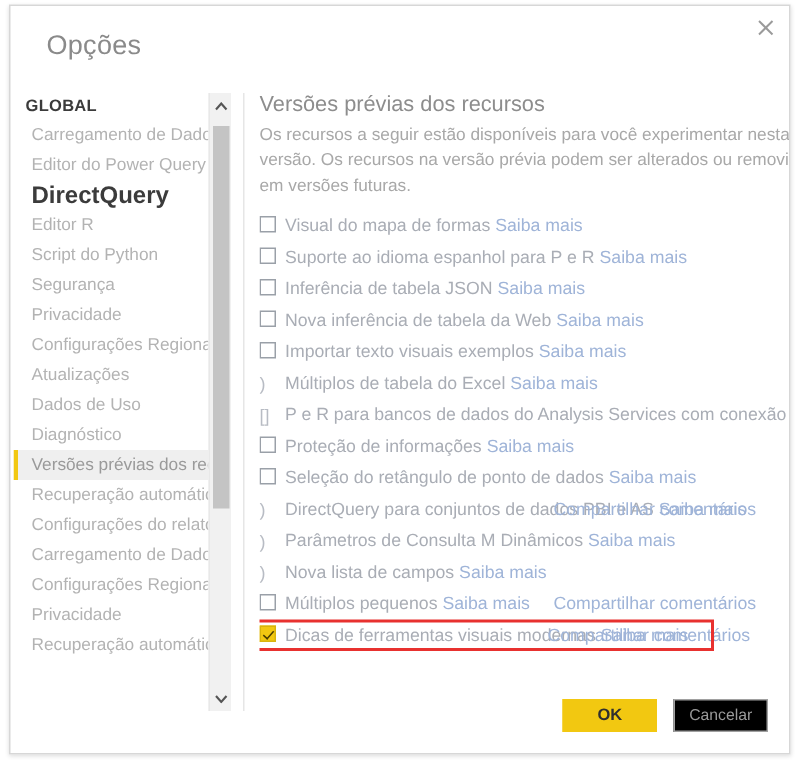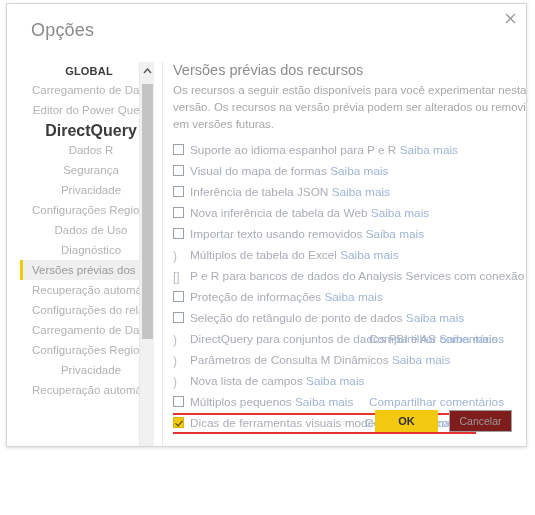--- a/index.html
+++ b/index.html
@@ -12,21 +12,21 @@
     height: 515px;
     font-family: "Liberation Sans", sans-serif;
     overflow: hidden;
   }
 
   .dialog {
     position: absolute;
     left: 6px;
     top: 3px;
     width: 521px;
-    height: 444px;
+    height: 500px;
     background: #ffffff;
     border: 1px solid #d7d7d7;
     box-shadow: 0 1px 3px rgba(0,0,0,0.14);
     box-sizing: border-box;
     overflow: hidden;
   }
 
   
   .close-btn {
     position: absolute;
@@ -50,26 +50,25 @@
     font-size: 18px;
     color: #8a8a8a;
     letter-spacing: .2px;
     font-weight: 400;
     white-space: nowrap;
   }
 
   
   .sidebar {
     position: absolute;
-    left: 13px;
+    left: 2px;
     top: 58px;
     width: 130px;
     height: 412px;
     overflow: hidden;
-    text-align: center;
   }
   .side-group {
     font-size: 11px;
     font-weight: bold;
     color: #3b3b3b;
     padding: 3px 0 3px 8px;
     letter-spacing: .2px;
     white-space: nowrap;
   }
   .side-group.second { margin-top: 14px; color:#555; font-weight:bold;}
@@ -249,21 +248,21 @@
     padding: 0;
   }
   .btn-ok {
     background: #f2c811;
     border: 1px solid #f2c811;
     color: #2f2f2f;
     font-weight: bold;
     font-size: 11px;
   }
   .btn-cancel {
-    background: #7f1d1d;
+    background: #000000;
     border: 1px solid #a0a0a0;
     color: #9a9a9a;
     font-size: 10.5px;
   }
 </style>
 </head>
 <body>
 
 <div class="dialog">
 
@@ -274,24 +273,26 @@
     </svg>
   </button>
 
   <div class="dialog-title">Opções</div>
 
   <div class="sidebar" id="sidebar">
       <div class="side-group">GLOBAL</div>
       <div class="side-item">Carregamento de Dados</div>
       <div class="side-item">Editor do Power Query</div>
       <div class="side-item bold">DirectQuery</div>
-      <div class="side-item">Dados R</div>
+      <div class="side-item">Editor R</div>
+      <div class="side-item">Script do Python</div>
       <div class="side-item">Segurança</div>
       <div class="side-item">Privacidade</div>
       <div class="side-item">Configurações Regionais</div>
+      <div class="side-item">Atualizações</div>
       <div class="side-item">Dados de Uso</div>
       <div class="side-item">Diagnóstico</div>
       <div class="side-item selected">Versões prévias dos recursos</div>
       <div class="side-item">Recuperação automática</div>
       <div class="side-item">Configurações do relatório</div>
       <div class="side-item">Carregamento de Dados</div>
       <div class="side-item">Configurações Regionais</div>
       <div class="side-item">Privacidade</div>
       <div class="side-item">Recuperação automática</div>
     </div>
@@ -309,25 +310,25 @@
       </svg>
     </div>
   </div>
 
   <div class="v-divider"></div>
 
   <div class="main">
     <div class="main-title">Versões prévias dos recursos</div>
     <div class="main-desc">Os recursos a seguir estão disponíveis para você experimentar nesta versão. Os recursos na versão prévia podem ser alterados ou removidos em versões futuras.</div>
     <div id="options-list">
+        <div class="opt-row"><span class="cb"></span><span class="label">Visual do mapa de formas </span><span class="link">Saiba mais</span></div>
         <div class="opt-row"><span class="cb"></span><span class="label">Suporte ao idioma espanhol para P e R </span><span class="link">Saiba mais</span></div>
-        <div class="opt-row"><span class="cb"></span><span class="label">Visual do mapa de formas </span><span class="link">Saiba mais</span></div>
         <div class="opt-row"><span class="cb"></span><span class="label">Inferência de tabela JSON </span><span class="link">Saiba mais</span></div>
         <div class="opt-row"><span class="cb"></span><span class="label">Nova inferência de tabela da Web </span><span class="link">Saiba mais</span></div>
-        <div class="opt-row"><span class="cb"></span><span class="label">Importar texto usando removidos </span><span class="link">Saiba mais</span></div>
+        <div class="opt-row"><span class="cb"></span><span class="label">Importar texto visuais exemplos </span><span class="link">Saiba mais</span></div>
         <div class="opt-row"><span class="cb broken">)</span><span class="label">Múltiplos de tabela do Excel </span><span class="link">Saiba mais</span></div>
         <div class="opt-row"><span class="cb broken">[]</span><span class="label">P e R para bancos de dados do Analysis Services com conexão dinâmica </span></div>
         <div class="opt-row"><span class="cb"></span><span class="label">Proteção de informações </span><span class="link">Saiba mais</span></div>
         <div class="opt-row"><span class="cb"></span><span class="label">Seleção do retângulo de ponto de dados </span><span class="link">Saiba mais</span></div>
         <div class="opt-row"><span class="cb broken">)</span><span class="label">DirectQuery para conjuntos de dados PBI e AS </span><span class="link">Saiba mais</span><span class="ovl" style="left: 172px; top: 0px;">Compartilhar comentários</span></div>
         <div class="opt-row"><span class="cb broken">)</span><span class="label">Parâmetros de Consulta M Dinâmicos </span><span class="link">Saiba mais</span></div>
         <div class="opt-row"><span class="cb broken">)</span><span class="label">Nova lista de campos </span><span class="link">Saiba mais</span></div>
         <div class="opt-row"><span class="cb"></span><span class="label">Múltiplos pequenos </span><span class="link">Saiba mais</span><span class="ovl" style="left: 172px; top: 0px;">Compartilhar comentários</span></div>
         <div class="opt-row highlight"><span class="cb checked"></span><span class="label">Dicas de ferramentas visuais modernas </span><span class="link">Saiba mais</span><span class="ovl" style="left: 168px; top: 0px;">Compartilhar comentários</span><div class="redbox"></div></div>
       </div>

